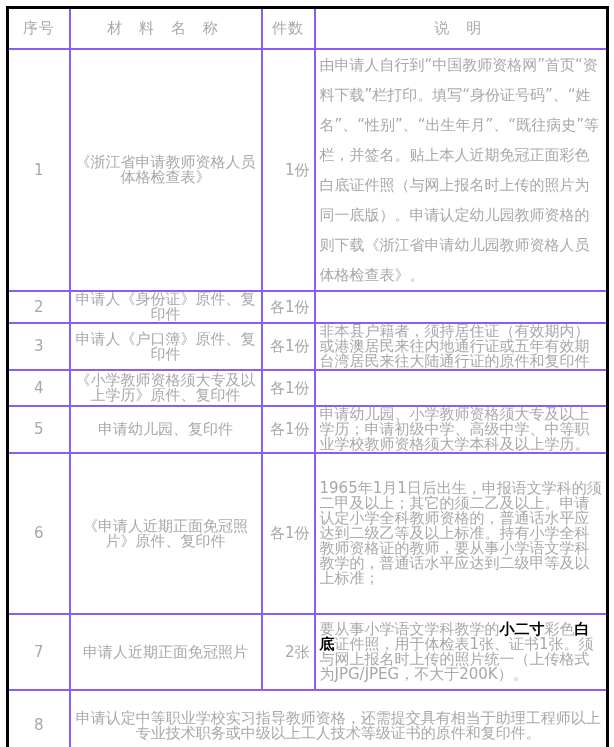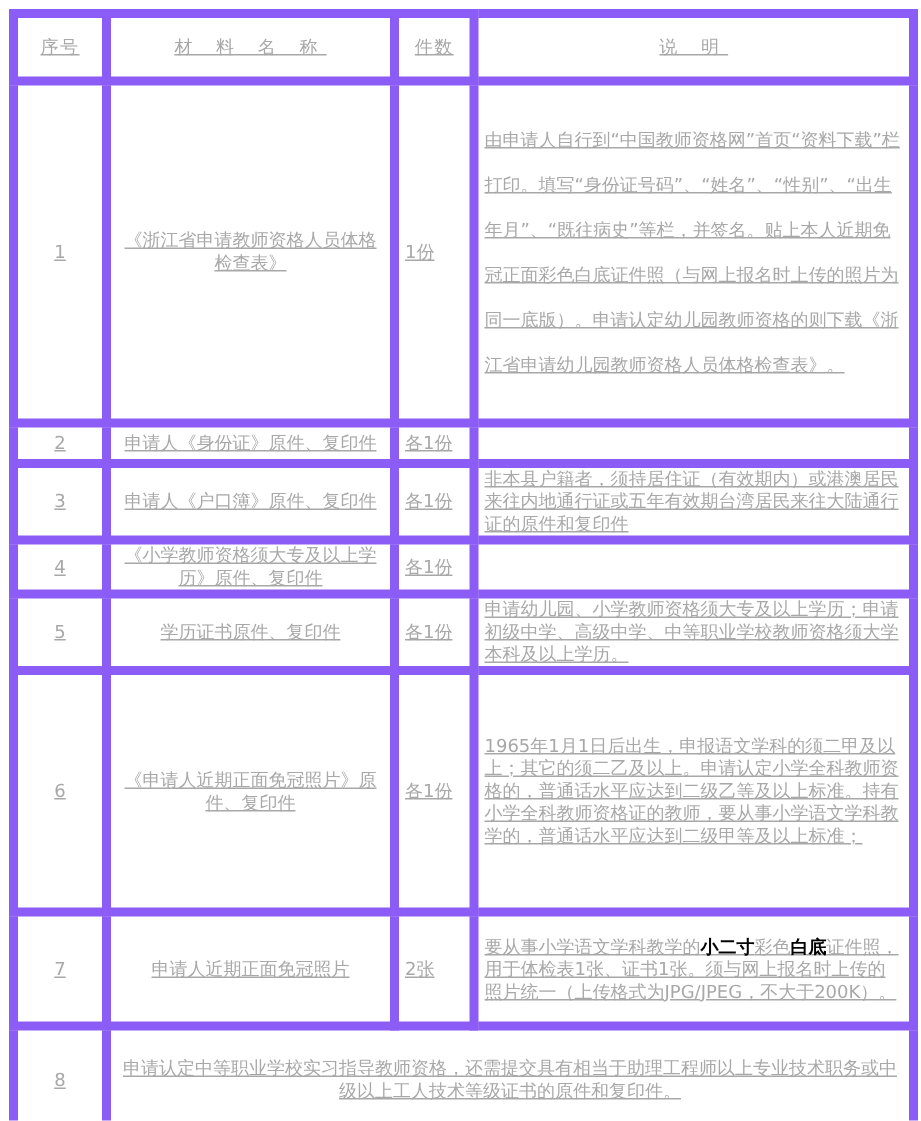--- a/index.html
+++ b/index.html
@@ -6,32 +6,31 @@
   body { width: 614px; height: 747px; position: relative; overflow: hidden;
          font-family: "DejaVu Sans", "Liberation Sans", sans-serif; }
   table.materials {
     position: absolute; left: 6px; top: 6px;
     width: 600px; border-collapse: collapse;
     border: 3px solid #000;
     table-layout: fixed;
     color: #a8a8a8;
   }
   table.materials td, table.materials th {
-    border: 6px solid #8b5cf6;
+    border: 2px solid #8b5cf6;
     padding: 0 4px;
-    font-size: 12px;
+    font-size: 15px;
     line-height: 15px;
     font-weight: normal;
     vertical-align: middle;
-    text-decoration: underline;
   }
   th { text-align: center; height: 39px; letter-spacing: 1px; }
   th.wide { letter-spacing: 6px; }
   td.num { text-align: center; }
-  td.qty { text-align: left; }
+  td.qty { text-align: right; }
   td.name { text-align: center; }
   td.desc { text-align: left; margin-left: 16px; }
   td.desc.loose { line-height: 30px; }
   .r1 { height: 228px; }
   .r2 { height: 27px; }
   .r3 { height: 44px; }
   .r4 { height: 36px; }
   .r5 { height: 42px; }
   .r6 { height: 161px; }
   .r7 { height: 76px; }
@@ -76,21 +75,21 @@
       <td class="desc">非本县户籍者，须持居住证（有效期内）或港澳居民来往内地通行证或五年有效期台湾居民来往大陆通行证的原件和复印件</td>
     </tr>
     <tr class="r4">
       <td class="num">4</td>
       <td class="name">《小学教师资格须大专及以上学历》原件、复印件</td>
       <td class="qty">各1份</td>
       <td class="desc"></td>
     </tr>
     <tr class="r5">
       <td class="num">5</td>
-      <td class="name">学历证书原件、复印件</td>
+      <td class="name">申请幼儿园、复印件</td>
       <td class="qty">各1份</td>
       <td class="desc">申请幼儿园、小学教师资格须大专及以上学历；申请初级中学、高级中学、中等职业学校教师资格须大学本科及以上学历。</td>
     </tr>
     <tr class="r6">
       <td class="num">6</td>
       <td class="name">《申请人近期正面免冠照片》原件、复印件</td>
       <td class="qty">各1份</td>
       <td class="desc">1965年1月1日后出生，申报语文学科的须二甲及以上；其它的须二乙及以上。申请认定小学全科教师资格的，普通话水平应达到二级乙等及以上标准。持有小学全科教师资格证的教师，要从事小学语文学科教学的，普通话水平应达到二级甲等及以上标准；</td>
     </tr>
     <tr class="r7">

